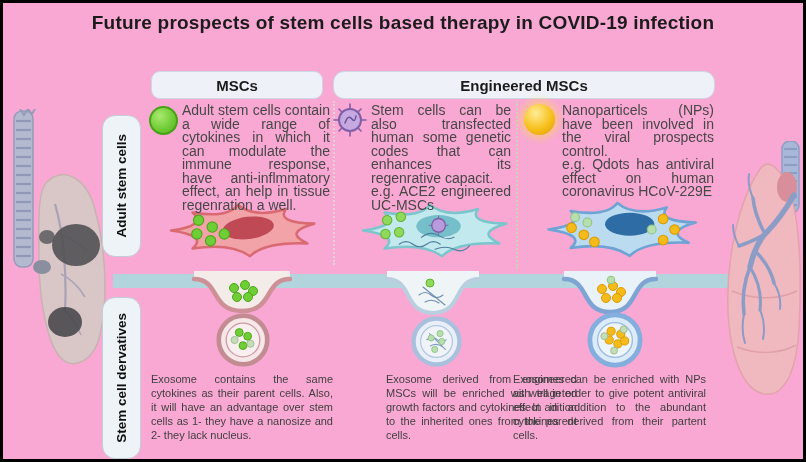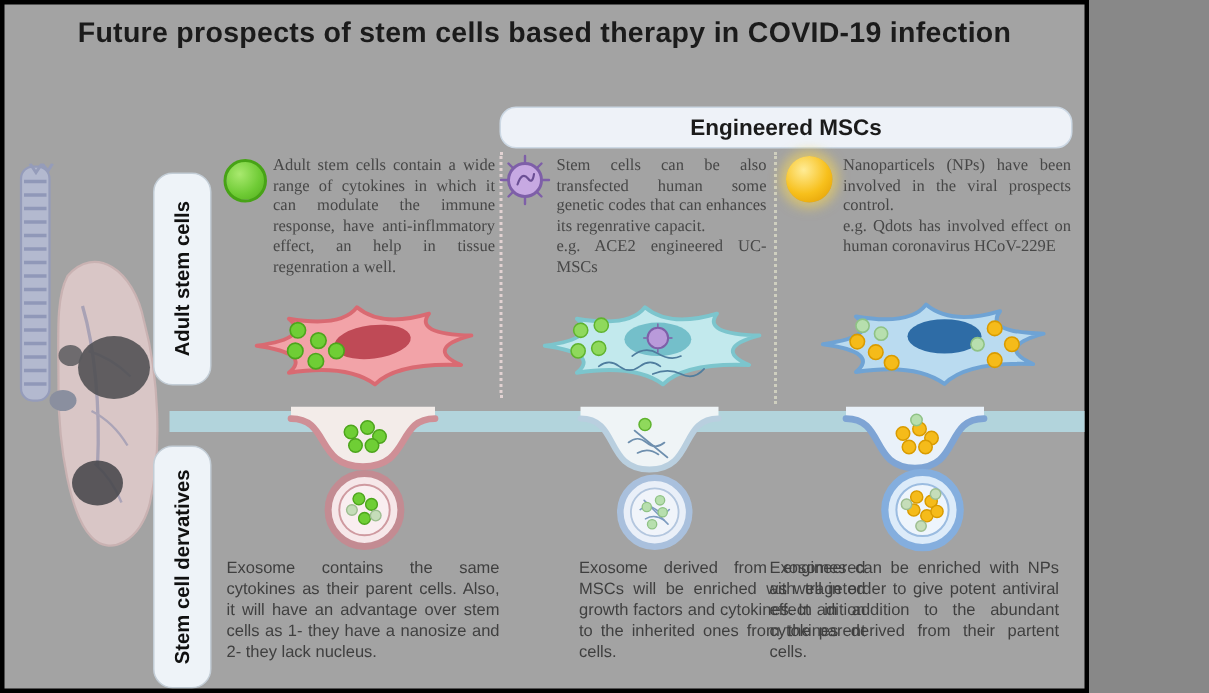--- a/index.html
+++ b/index.html
@@ -1,33 +1,33 @@
 <!DOCTYPE html>
 <html><head>
 <meta charset="utf-8">
 <style>
   html,body{margin:0;padding:0;background:#888;}
-  .frame{position:relative;width:726px;height:462px;background:#a3a3a3;
+  .frame{position:relative;width:806px;height:462px;background:#f9a8d4;
     border:3px solid #000;box-sizing:border-box;overflow:hidden;
     font-family:"Liberation Sans",sans-serif;}
   .abs{position:absolute;}
   .title{left:0;right:0;top:7px;text-align:center;font-size:19px;font-weight:bold;
     color:#1b1b1b;line-height:26px;letter-spacing:.2px;}
   .hdr{height:28px;background:#eef2f8;border:1.5px solid #ccd8e4;border-radius:9px;
     display:flex;align-items:center;justify-content:center;font-weight:bold;
     font-size:15px;color:#1b1b1b;box-sizing:border-box;z-index:5;}
   #hdr-mscs{left:148px;top:68px;width:172px;}
   #hdr-eng{left:330px;top:68px;width:382px;border-radius:11px;}
   .side-label{width:39px;background:#eef3f8;border:1.5px solid #c3cdd6;border-radius:13px;
     display:flex;align-items:center;justify-content:center;box-sizing:border-box;z-index:6;}
   .side-label span{writing-mode:vertical-rl;transform:rotate(180deg);font-weight:bold;
     font-size:13.5px;color:#101010;white-space:nowrap;}
   #lbl-adult{left:99px;top:112px;height:142px;}
   #lbl-deriv{left:99px;top:294px;height:162px;}
-  .toptext{font-size:11px;line-height:13.5px;color:#474747;text-align:justify;z-index:4;font-family:Liberation Serif, serif;}
+  .toptext{font-size:14px;line-height:13.5px;color:#474747;text-align:justify;z-index:4;}
   .bottext{font-size:11px;line-height:14px;color:#3f3f3f;text-align:justify;z-index:4;}
   #tt1{left:179px;top:101px;width:148px;}
   #tt2{left:368px;top:101px;width:140px;}
   #tt3{left:559px;top:101px;width:152px;}
   #bt1{left:148px;top:369px;width:182px;}
   #bt2{left:344px;top:369px;width:191px;margin-left:39px;}
   #bt3{left:510px;top:369px;width:193px;}
   .divider{width:0;z-index:3;}
   #div1{left:330px;top:98px;height:164px;border-left:2px dotted #e2d2d2;}
   #div2{left:513px;top:98px;height:168px;border-left:2px dotted #cfcfbf;}
@@ -43,20 +43,23 @@
   svg{display:block;}
   .z2{z-index:2;} .z3{z-index:3;} .z5{z-index:5;}
 </style>
 </head>
 <body>
 
 <div class="frame">
 
   <div class="abs title">Future prospects of stem cells based therapy in COVID-19 infection</div>
 
+  <div class="abs hdr" id="hdr-mscs">
+    <span>MSCs</span>
+  </div>
   <div class="abs hdr" id="hdr-eng">
     <span>Engineered MSCs</span>
   </div>
 
   <div class="abs side-label" id="lbl-adult">
     <span>Adult stem cells</span>
   </div>
   <div class="abs side-label" id="lbl-deriv">
     <span>Stem cell dervatives</span>
   </div>
@@ -86,21 +89,21 @@
   </div>
   <div class="abs icon-gold"></div>
 
   <div class="abs toptext" id="tt1">Adult stem cells contain a wide range of cytokines in which it can modulate the immune response, have anti-inflmmatory effect, an help in tissue regenration a well.</div>
   <div class="abs toptext" id="tt2">
     <div>Stem cells can be also transfected human some genetic codes that can enhances its regenrative capacit.</div>
     <div>e.g. ACE2 engineered UC-MSCs</div>
   </div>
   <div class="abs toptext" id="tt3">
     <div>Nanoparticels (NPs) have been involved in the viral prospects control.</div>
-    <div>e.g. Qdots has involved effect on human coronavirus HCoV-229E</div>
+    <div>e.g. Qdots has antiviral effect on human coronavirus HCoV-229E</div>
   </div>
 
   <div class="abs z3" style="left:151px;top:193px;">
     <svg width="180" height="69" viewBox="0 0 210 80">
       <path d="M20,40 Q63,34 45,19 Q86,26 98,10 Q117,26 154,15 Q142,31 187,32 Q150,42 179,55 Q129,53 112,70 Q90,54 45,61 Q63,46 20,40 Z" fill="#f2a3a8" stroke="#d96a72" stroke-width="3" stroke-linejoin="round"></path>
       <ellipse cx="110" cy="37" rx="30" ry="13" fill="#bf4a56" transform="rotate(-7 110 37)"></ellipse>
       <g fill="#6fce35" stroke="#4da51c" stroke-width="1.3">
         <circle cx="52" cy="28" r="6"></circle>
           <circle cx="68" cy="36" r="6"></circle>
           <circle cx="50" cy="44" r="6"></circle>

